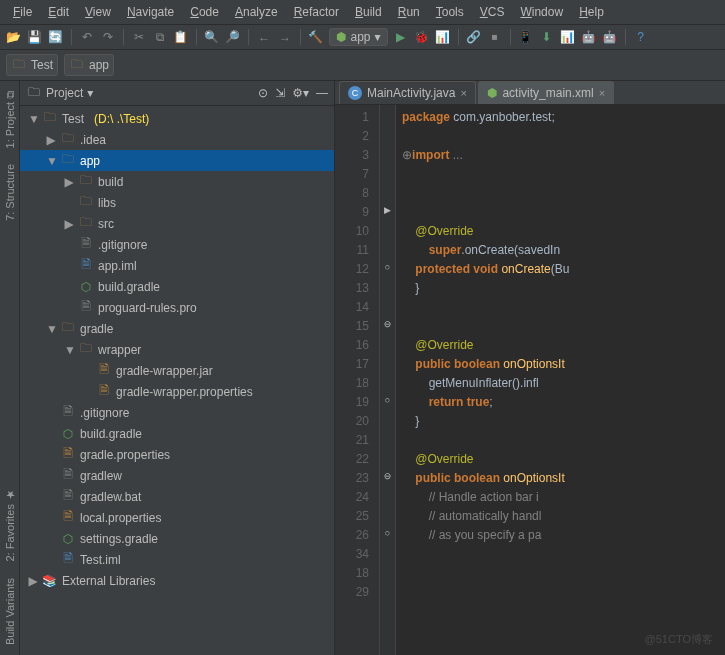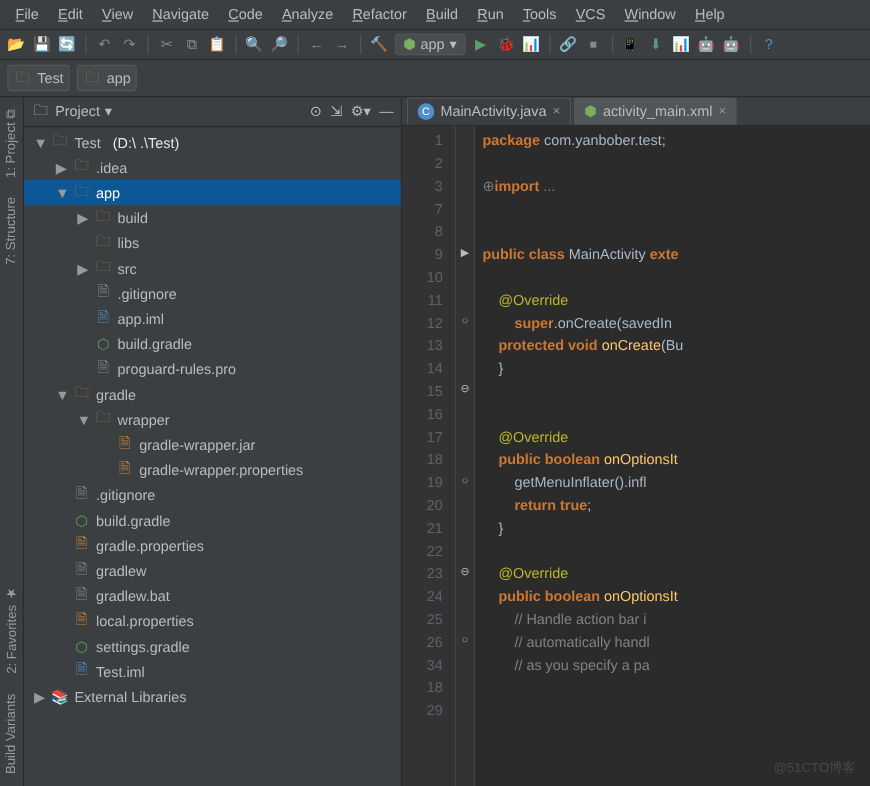--- a/index.html
+++ b/index.html
@@ -138,21 +138,21 @@
         <span>⇲</span>
         <span>⚙▾</span>
         <span>—</span>
       </div>
     </div>
     <div class="tree" id="tree">
         <div class="node" style="padding-left: 8px;">
           <span class="arrow">▼</span>
           <span class="ico fold">🗀</span>
           <span>Test</span>
-          <span style="color:#e5e5e5;margin-left:6px">(D:\                                .\Test)</span>
+          <span style="color:#fde047;margin-left:6px">(D:\                                .\Test)</span>
         </div>
         <div class="node" style="padding-left: 26px;">
           <span class="arrow">▶</span>
           <span class="ico fold">🗀</span>
           <span>.idea</span>
         </div>
         <div class="node selected" style="padding-left: 26px;">
           <span class="arrow">▼</span>
           <span class="ico fold">🗀</span>
           <span>app</span>
@@ -329,21 +329,20 @@
           <div></div>
           <div></div>
           <div></div>
         </div>
       <div class="code" id="code">
           <div class="ln"><span class="kw">package</span> com.yanbober.test;</div>
           <div class="ln"></div>
           <div class="ln"><span class="cm">⊕</span><span class="kw">import</span> <span class="cm">...</span></div>
           <div class="ln"></div>
           <div class="ln"></div>
-          <div class="ln"><span class="kw">public class</span> MainActivity <span class="kw">exte</span></div>
           <div class="ln"></div>
           <div class="ln">    <span class="ann">@Override</span></div>
           <div class="ln">        <span class="kw">super</span>.onCreate(savedIn</div>
           <div class="ln">    <span class="kw">protected void</span> <span class="fn">onCreate</span>(Bu</div>
           <div class="ln">    }</div>
           <div class="ln"></div>
           <div class="ln"></div>
           <div class="ln">    <span class="ann">@Override</span></div>
           <div class="ln">    <span class="kw">public boolean</span> <span class="fn">onOptionsIt</span></div>
           <div class="ln">        getMenuInflater().infl</div>

